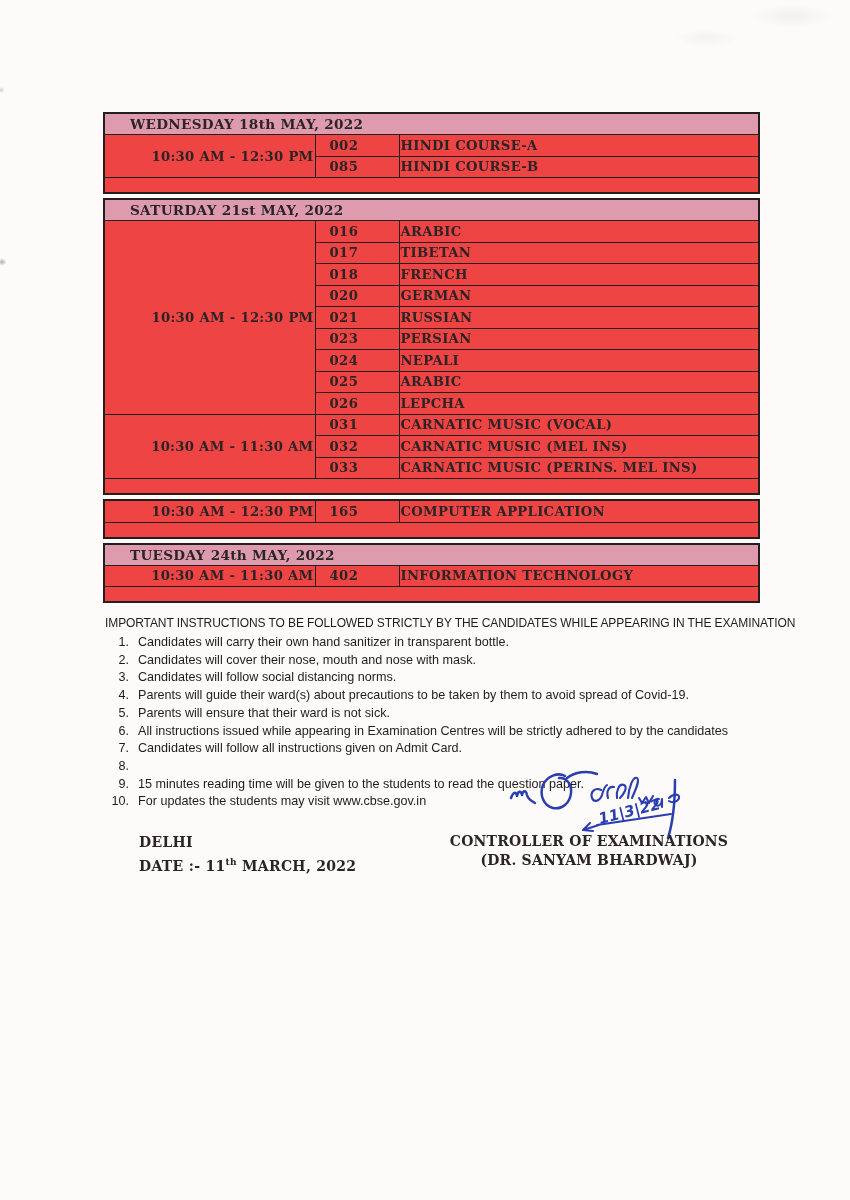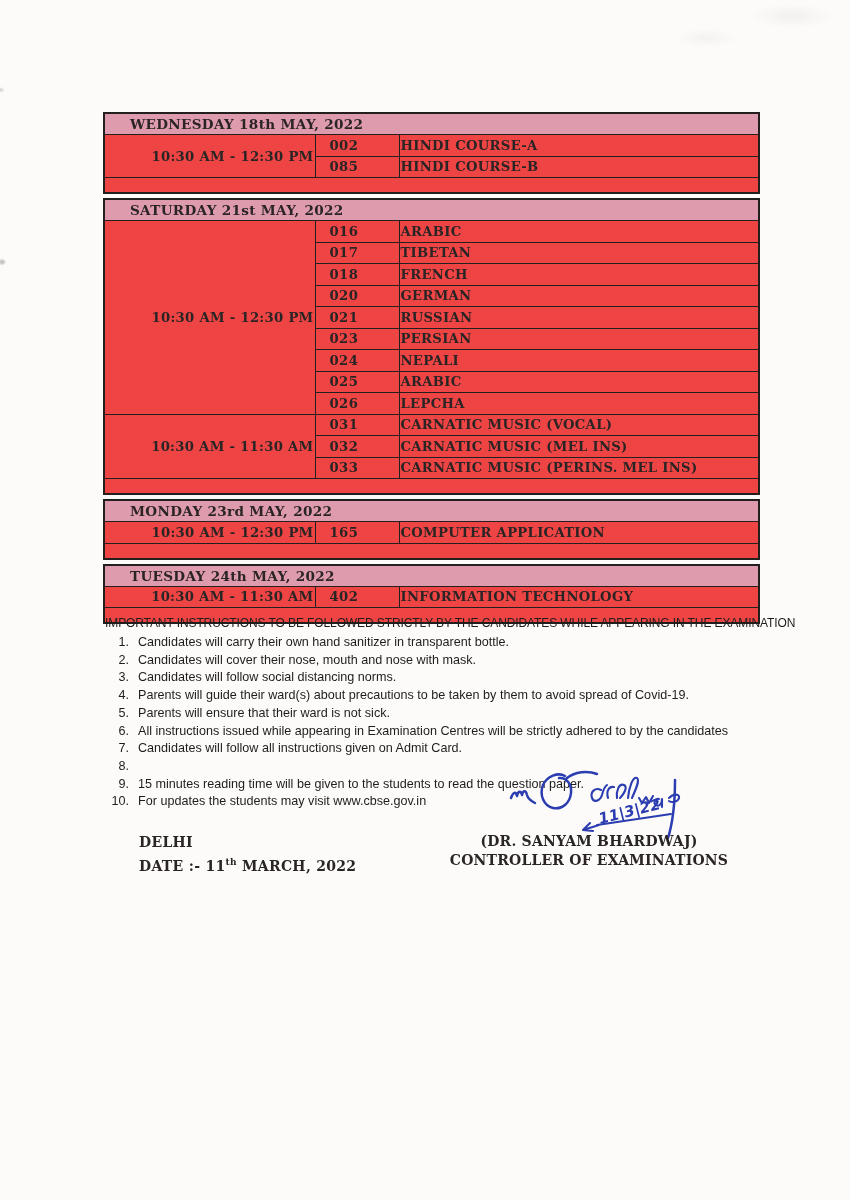--- a/index.html
+++ b/index.html
@@ -156,23 +156,20 @@
           </tr>
         </tbody>
       </table>
       <table class="sched">
         <colgroup>
           <col style="width: 211px;">
           <col style="width: 84px;">
           <col style="width: 360px;">
         </colgroup>
         <tbody>
-          <tr class="hdr">
-            <td colspan="3">MONDAY 23rd MAY, 2022</td>
-          </tr>
           <tr class="data">
             <td class="time" rowspan="1">10:30 AM - 12:30 PM</td>
             <td class="code">165</td>
             <td class="subj">COMPUTER APPLICATION</td>
           </tr>
           <tr class="empty">
             <td colspan="3"></td>
           </tr>
         </tbody>
       </table>
@@ -254,17 +251,17 @@
       <text class="sig-date" x="97" y="66" transform="rotate(-14 97 66)">11|3|22</text>
     </svg>
   </div>
 
   <div class="footer-left">
     <div>DELHI</div>
     <div><span>DATE :- 11</span><sup>th</sup><span> MARCH, 2022</span></div>
   </div>
 
   <div class="footer-right">
+    <div>CONTROLLER OF EXAMINATIONS</div>
     <div>(DR. SANYAM BHARDWAJ)</div>
-    <div>CONTROLLER OF EXAMINATIONS</div>
   </div>
 
 </div>
 
 </body></html>

